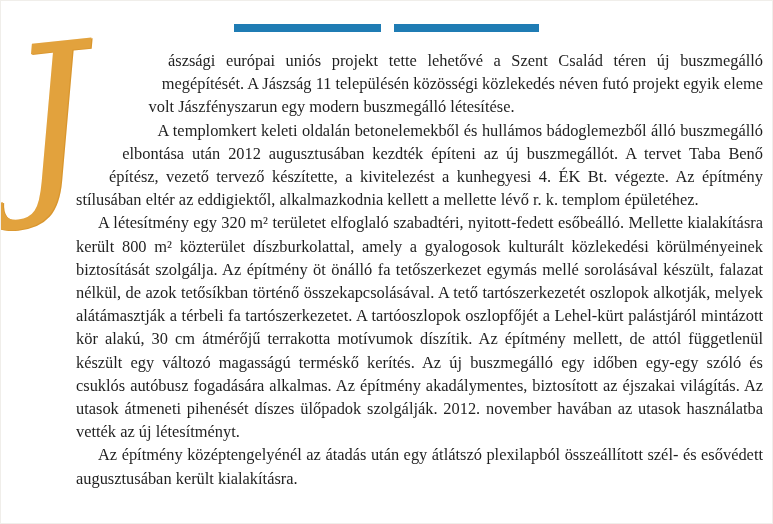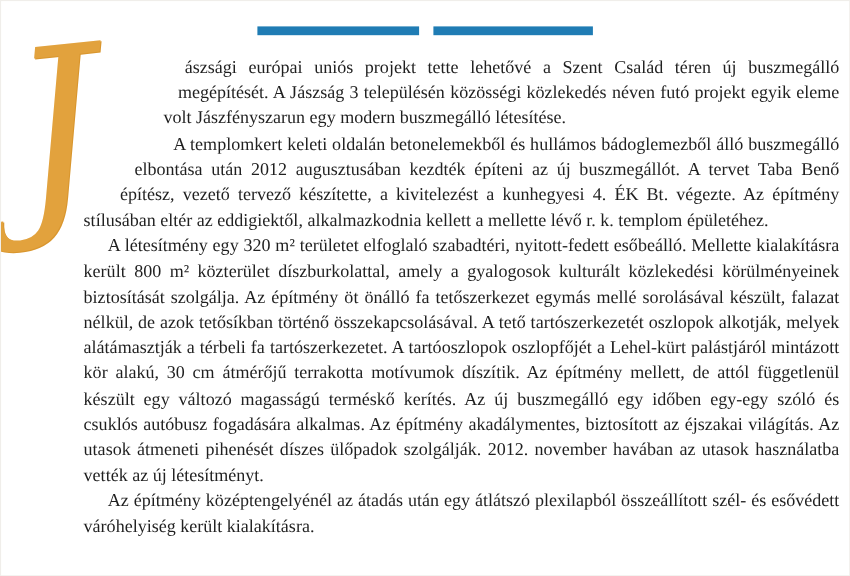--- a/index.html
+++ b/index.html
@@ -96,19 +96,19 @@
 
   <div class="header">
     <div class="rule left"></div>
     <div class="rule right"></div>
   </div>
 
   <div class="article">
     <div class="dropcap-float">
       <span class="dropcap-glyph">J</span>
     </div>
-    <p>ászsági európai uniós projekt tette lehetővé a Szent Család téren új buszmegálló megépítését. A Jászság 3 településén közösségi közlekedés néven futó projekt egyik eleme volt Jászfényszarun egy modern buszmegálló létesítése.</p>
+    <p>ászsági európai uniós projekt tette lehetővé a Szent Család téren új buszmegálló megépítését. A Jászság 11 településén közösségi közlekedés néven futó projekt egyik eleme volt Jászfényszarun egy modern buszmegálló létesítése.</p>
     <p class="indent">A templomkert keleti oldalán betonelemekből és hullámos bádoglemezből álló buszmegálló elbontása után 2012 augusztusában kezdték építeni az új buszmegállót. A tervet Taba Benő építész, vezető tervező készítette, a kivitelezést a kunhegyesi 4. ÉK Bt. végezte. Az építmény stílusában eltér az eddigiektől, alkalmazkodnia kellett a mellette lévő r. k. templom épületéhez.</p>
     <p class="indent">A létesítmény egy 320 m² területet elfoglaló szabadtéri, nyitott-fedett esőbeálló. Mellette kialakításra került 800 m² közterület díszburkolattal, amely a gyalogosok kulturált közlekedési körülményeinek biztosítását szolgálja. Az építmény öt önálló fa tetőszerkezet egymás mellé sorolásával készült, falazat nélkül, de azok tetősíkban történő összekapcsolásával. A tető tartószerkezetét oszlopok alkotják, melyek alátámasztják a térbeli fa tartószerkezetet. A tartóoszlopok oszlopfőjét a Lehel-kürt palástjáról mintázott kör alakú, 30 cm átmérőjű terrakotta motívumok díszítik. Az építmény mellett, de attól függetlenül készült egy változó magasságú terméskő kerítés. Az új buszmegálló egy időben egy-egy szóló és csuklós autóbusz fogadására alkalmas. Az építmény akadálymentes, biztosított az éjszakai világítás. Az utasok átmeneti pihenését díszes ülőpadok szolgálják. 2012. november havában az utasok használatba vették az új létesítményt.</p>
-    <p class="indent">Az építmény középtengelyénél az átadás után egy átlátszó plexilapból összeállított szél- és esővédett váróhelyiség került kialakításra.</p>
+    <p class="indent">Az építmény középtengelyénél az átadás után egy átlátszó plexilapból összeállított szél- és esővédett augusztusában került kialakításra.</p>
   </div>
 
 </div>
 
 </body></html>

